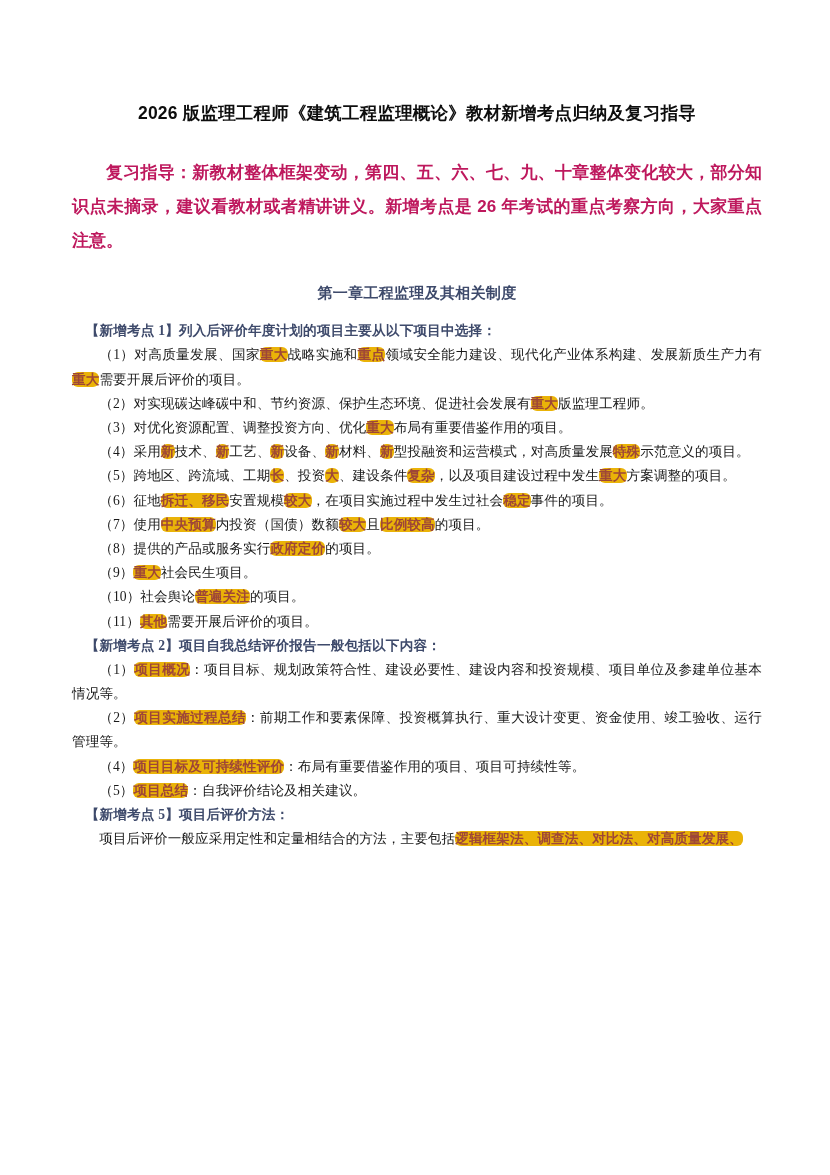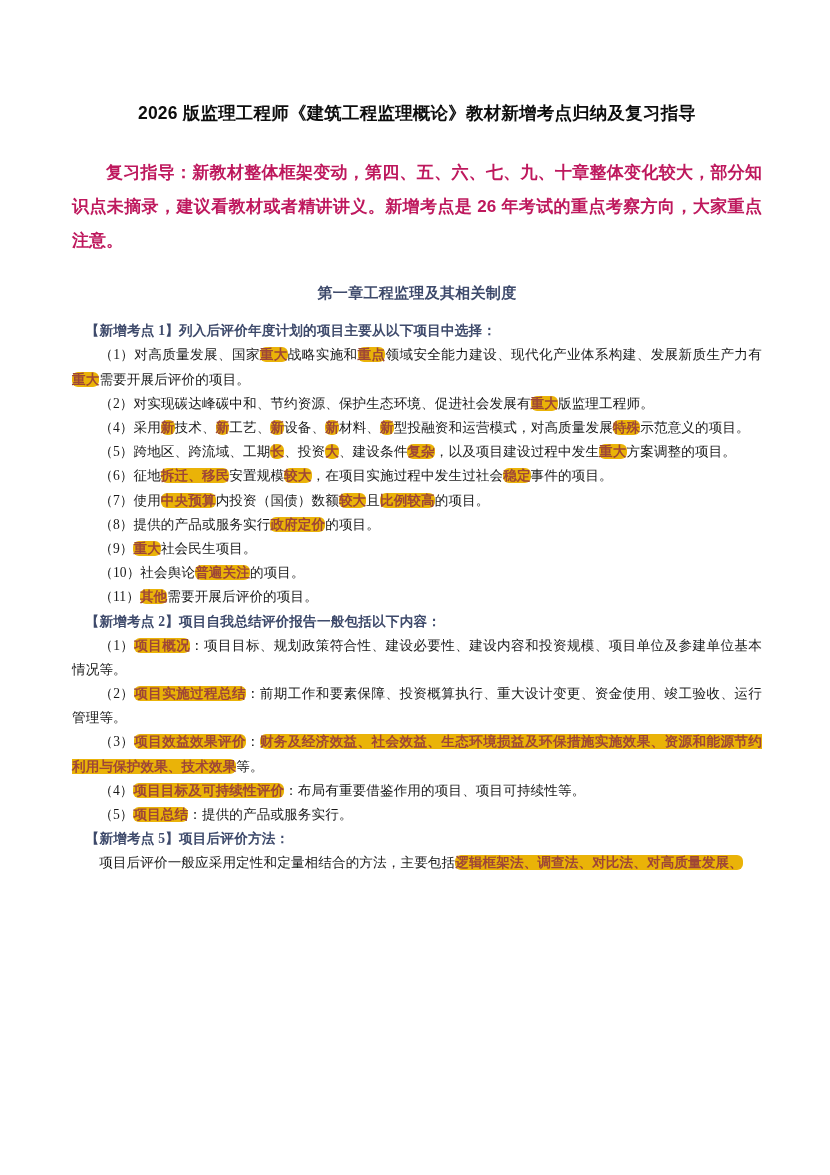--- a/index.html
+++ b/index.html
@@ -133,36 +133,36 @@
 
     <p class="intro">复习指导：新教材整体框架变动，第四、五、六、七、九、十章整体变化较大，部分知识点未摘录，建议看教材或者精讲讲义。新增考点是 26 年考试的重点考察方向，大家重点注意。</p>
 
     <h2 class="chapter-heading">第一章工程监理及其相关制度</h2>
 
     <div id="sections-container">
         <div class="section">
           <p class="kp-header">【新增考点 1】列入后评价年度计划的项目主要从以下项目中选择：</p>
           <p class="para"><span>（1）对高质量发展、国家</span><span class="hl">重大</span><span>战略实施和</span><span class="hl">重点</span><span>领域安全能力建设、现代化产业体系构建、发展新质生产力有</span><span class="hl">重大</span><span>需要开展后评价的项目。</span></p>
           <p class="para"><span>（2）对实现碳达峰碳中和、节约资源、保护生态环境、促进社会发展有</span><span class="hl">重大</span><span>版监理工程师。</span></p>
+          <p class="para"><span>（3）对优化资源配置、调整投资方向、优化</span><span class="hl">重大</span><span>布局有重要借鉴作用的项目。</span></p>
           <p class="para"><span>（4）采用</span><span class="hl">新</span><span>技术、</span><span class="hl">新</span><span>工艺、</span><span class="hl">新</span><span>设备、</span><span class="hl">新</span><span>材料、</span><span class="hl">新</span><span>型投融资和运营模式，对高质量发展</span><span class="hl">特殊</span><span>示范意义的项目。</span></p>
           <p class="para"><span>（5）跨地区、跨流域、工期</span><span class="hl">长</span><span>、投资</span><span class="hl">大</span><span>、建设条件</span><span class="hl">复杂</span><span>，以及项目建设过程中发生</span><span class="hl">重大</span><span>方案调整的项目。</span></p>
           <p class="para"><span>（6）征地</span><span class="hl">拆迁、移民</span><span>安置规模</span><span class="hl">较大</span><span>，在项目实施过程中发生过社会</span><span class="hl">稳定</span><span>事件的项目。</span></p>
           <p class="para"><span>（7）使用</span><span class="hl">中央预算</span><span>内投资（国债）数额</span><span class="hl">较大</span><span>且</span><span class="hl">比例较高</span><span>的项目。</span></p>
           <p class="para"><span>（8）提供的产品或服务实行</span><span class="hl">政府定价</span><span>的项目。</span></p>
           <p class="para"><span>（9）</span><span class="hl">重大</span><span>社会民生项目。</span></p>
           <p class="para"><span>（10）社会舆论</span><span class="hl">普遍关注</span><span>的项目。</span></p>
           <p class="para"><span>（11）</span><span class="hl">其他</span><span>需要开展后评价的项目。</span></p>
         </div>
         <div class="section">
           <p class="kp-header">【新增考点 2】项目自我总结评价报告一般包括以下内容：</p>
           <p class="para"><span>（1）</span><span class="hl">项目概况</span><span>：项目目标、规划政策符合性、建设必要性、建设内容和投资规模、项目单位及参建单位基本情况等。</span></p>
           <p class="para"><span>（2）</span><span class="hl">项目实施过程总结</span><span>：前期工作和要素保障、投资概算执行、重大设计变更、资金使用、竣工验收、运行管理等。</span></p>
-          <p class="para"><span>（3）</span><span class="hl">项目效益效果评价</span><span>：</span><span class="hl">财务及经济效益、社会效益、生态环境损益及环保措施实施效果、资源和能源节约利用与保护效果、技术效果</span><span>等。</span></p>
           <p class="para"><span>（4）</span><span class="hl">项目目标及可持续性评价</span><span>：布局有重要借鉴作用的项目、项目可持续性等。</span></p>
-          <p class="para"><span>（5）</span><span class="hl">项目总结</span><span>：提供的产品或服务实行。</span></p>
+          <p class="para"><span>（5）</span><span class="hl">项目总结</span><span>：自我评价结论及相关建议。</span></p>
         </div>
         <div class="section">
           <p class="kp-header">【新增考点 5】项目后评价方法：</p>
           <p class="para"><span>项目后评价一般应采用定性和定量相结合的方法，主要包括</span><span class="hl">逻辑框架法、调查法、对比法、对高质量发展、</span></p>
         </div>
       </div>
 
   </div>
 
   <div class="page-number">1</div>

